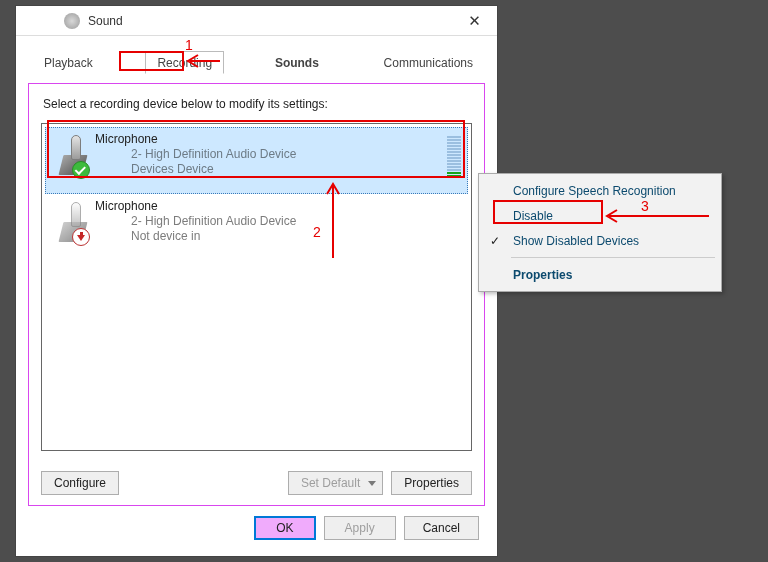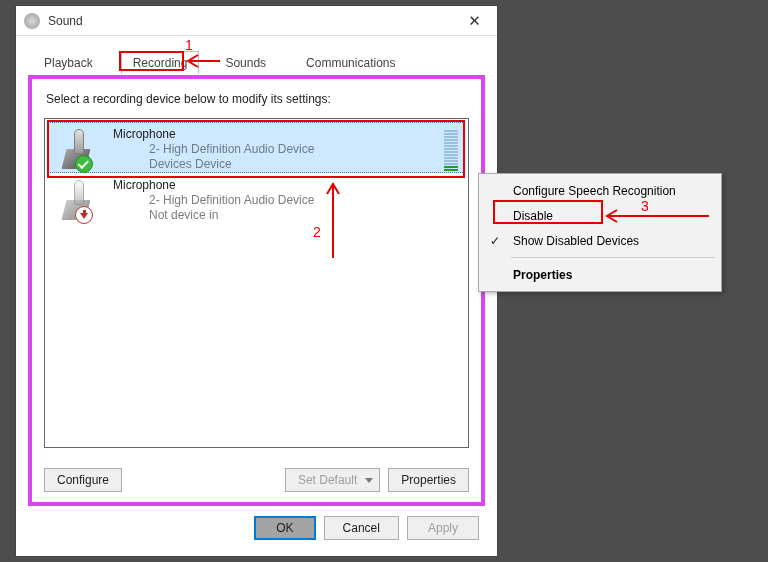--- a/index.html
+++ b/index.html
@@ -5,41 +5,42 @@
 * { box-sizing: border-box; margin: 0; padding: 0; font-family: "Segoe UI", Tahoma, sans-serif; font-size: 12px; }
 body { width: 768px; height: 562px; background: #4d4d4d; position: relative; overflow: hidden; }
 
 .window {
   position: absolute; left: 15px; top: 5px; width: 483px; height: 552px;
   background: #fff; border: 1px solid #444;
 }
 .titlebar {
   height: 30px; background: #fff; display: flex; align-items: center;
   border-bottom: 1px solid #ddd;
+  padding-left: 40px;
 }
 .titlebar .tb-icon { width: 16px; height: 16px; margin-left: 8px; border-radius: 50%; background: radial-gradient(#d8d8d8,#9a9a9a); }
 .titlebar .tb-title { margin-left: 8px; color: #333; }
 .titlebar .tb-close { margin-left: auto; width: 45px; height: 30px; display:flex; align-items:center; justify-content:center; color:#333; font-size:15px; }
 
 .content { padding: 10px 12px 0 12px; height: calc(100% - 30px); display:flex; flex-direction:column; }
 
-.tabs { display:flex; gap:16px; margin: 5px 0 2px 4px; }
+.tabs { display:flex; gap:16px; margin: 5px 0 10px 4px; justify-content: space-between; }
 .tab { padding: 4px 11px 3px 11px; color: #444; border: 1px solid transparent; cursor:default; position:relative; }
 .tab.active { background:#fff; border:1px solid #bbb; border-bottom:1px solid #fff; z-index:2; }
 
 .panel {
-  border: 4px solid #d946ef; flex: 1; margin-top: -1px; padding: 13px 12px 10px 12px;
+  border: 1px solid #d946ef; flex: 1; margin-top: -1px; padding: 13px 12px 10px 12px;
   display:flex; flex-direction:column; position:relative;
 }
 
 .instruction { color:#222; margin: 0 0 12px 2px; }
 
 .device-list { border: 1px solid #666; flex: 1; padding: 3px 3px; background:#fff; position:relative; overflow:hidden;}
 .device {
-  display:flex; align-items:center; gap: 18px; padding: 4px 6px 0 6px; border:1px dotted transparent;
+  display:flex; align-items:flex-end; gap: 3px; padding: 4px 6px 16px 6px; border:1px dotted transparent;
 }
 .device.selected { background:#cde8ff; border:1px dotted #3a7ab8; }
 .device .icon-wrap { width: 40px; height: 42px; position:relative; flex:0 0 40px; }
 .device .mic {
   position:absolute; left:6px; top:0; width:26px; height:40px;
 }
 .device .stand {
   position:absolute; left:3px; top:20px; width:24px; height:20px;
   background: linear-gradient(135deg,#a6a6a6 0%, #6b6b6b 70%);
   transform: skewX(-14deg);
@@ -69,31 +70,31 @@
 .device .meter { width:14px; height:42px; display:flex; flex-direction:column; justify-content:flex-end; gap:1px; }
 .device .meter .seg { height:2px; background:#9bbfe0; }
 .device .meter .seg.on { background:#17a41a; }
 
 .panel-buttons { display:flex; gap:8px; margin-top:20px; }
 .btn {
   height:24px; padding:0 12px; background:#efefef; border:1px solid #adadad; color:#222;
   display:inline-flex; align-items:center; justify-content:center;
 }
 .btn.disabled { color:#9e9e9e;text-align:center; }
-.btn.default { border:2px solid #0078d7; background:#a3a3a3; padding:0 20px;}
+.btn.default { border:2px solid #0078d7; background:#f0abfc; padding:0 20px;}
 .btn-row { display:flex; gap:8px; justify-content:flex-end; margin-top:10px; padding-right:6px; padding-bottom:16px;}
 .setdef { position:relative; padding-right:22px; }
 .setdef::after{ content:""; position:absolute; right:6px; top:9px; width:0; height:0; border-left:4px solid transparent; border-right:4px solid transparent; border-top:5px solid #7a7a7a; }
 
 
 .context {
   position:absolute; left:478px; top:173px; width:244px; background:#f2f2f2; border:1px solid #aaa;
   padding: 4px 2px; box-shadow: 2px 2px 4px rgba(0,0,0,.25);
 }
-.context .item { height:25px; display:flex; align-items:center; padding-left:32px; color:#000000; position:relative;}
+.context .item { height:25px; display:flex; align-items:center; padding-left:32px; color:#0c4a6e; position:relative;}
 .context .item.checked::before { content:"✓"; position:absolute; left:9px; color:#222; font-size:12px; }
 .context .item.checked.blue-bg::after{ content:""; position:absolute; left:2px; top:1px; width:23px; height:23px; background:#bee6fd; z-index:-1; border:1px solid #8cc9f0;}
 .context .sep { height:1px; background:#ccc; margin:4px 4px 4px 30px; }
 .context .item.bold { font-weight:600; }
 
 
 .annot { position:absolute; z-index:50; pointer-events:none; }
 .red-box { border:2px solid #e60000; }
 .red-text { color:#e60000; font-size:14px; font-weight:500; }
 .arrow-right polyline, .arrow-right line, .arrow-up polyline, .arrow-up line { stroke:#e60000; stroke-width:2; fill:none; }
@@ -106,21 +107,21 @@
     <span class="tb-icon"></span>
     <span class="tb-title">Sound</span>
     <span class="tb-close">✕</span>
   </div>
 
   <div class="content">
 
     <div class="tabs">
       <div class="tab"><span>Playback</span></div>
       <div class="tab active"><span>Recording</span></div>
-      <div class="tab" style="margin-left:-2px;"><span>Sounds</span></div>
+      <div class="tab" style="margin-left:-2px;font-weight:bold;"><span>Sounds</span></div>
       <div class="tab"><span>Communications</span></div>
     </div>
 
     <div class="panel">
       <div class="instruction">Select a recording device below to modify its settings:</div>
 
       <div class="device-list">
 
         <div class="device selected">
           <div class="icon-wrap">
@@ -173,22 +174,22 @@
       <div class="panel-buttons">
         <span class="btn">Configure</span>
         <span style="flex:1"></span>
         <span class="btn setdef disabled">Set Default</span>
         <span class="btn">Properties</span>
       </div>
     </div>
 
     <div class="btn-row">
       <span class="btn default">OK</span>
+      <span class="btn disabled" style="padding:0 20px">Apply</span>
       <span class="btn" style="padding:0 18px">Cancel</span>
-      <span class="btn disabled" style="padding:0 20px">Apply</span>
     </div>
 
   </div>
 </div>
 
 <div class="context">
   <div class="item">
       <span>Configure Speech Recognition</span>
     </div>
   <div class="item">

